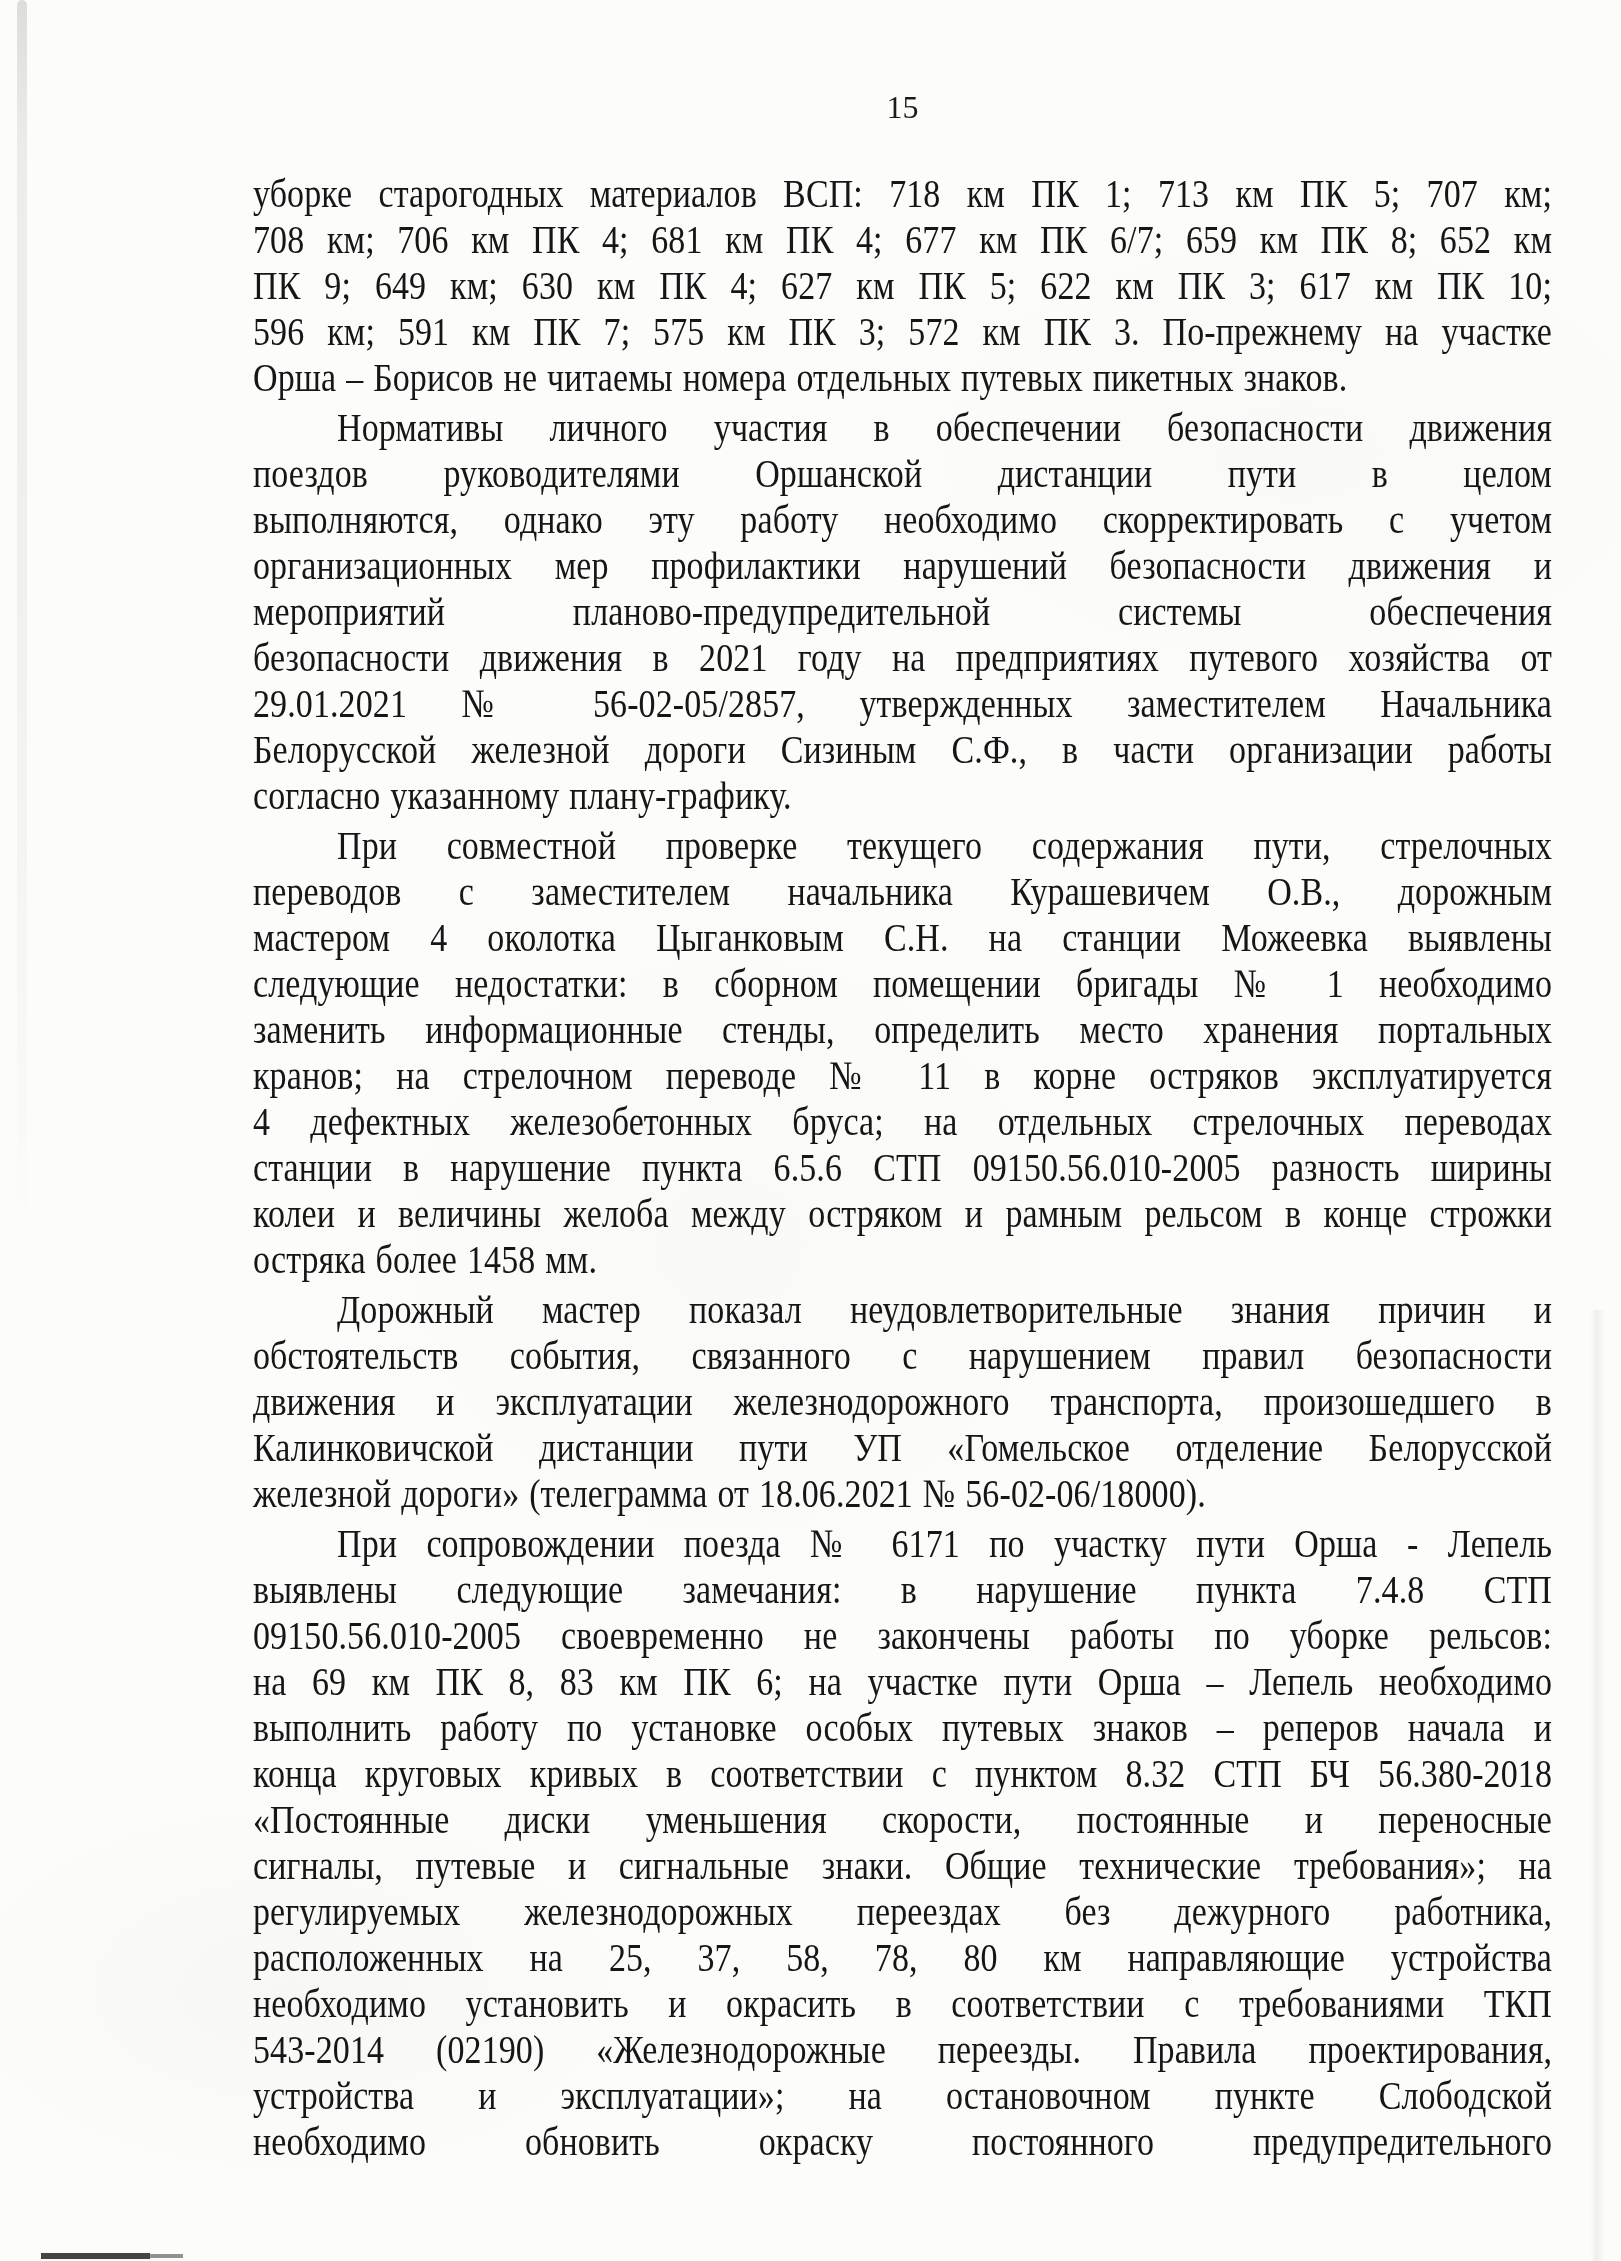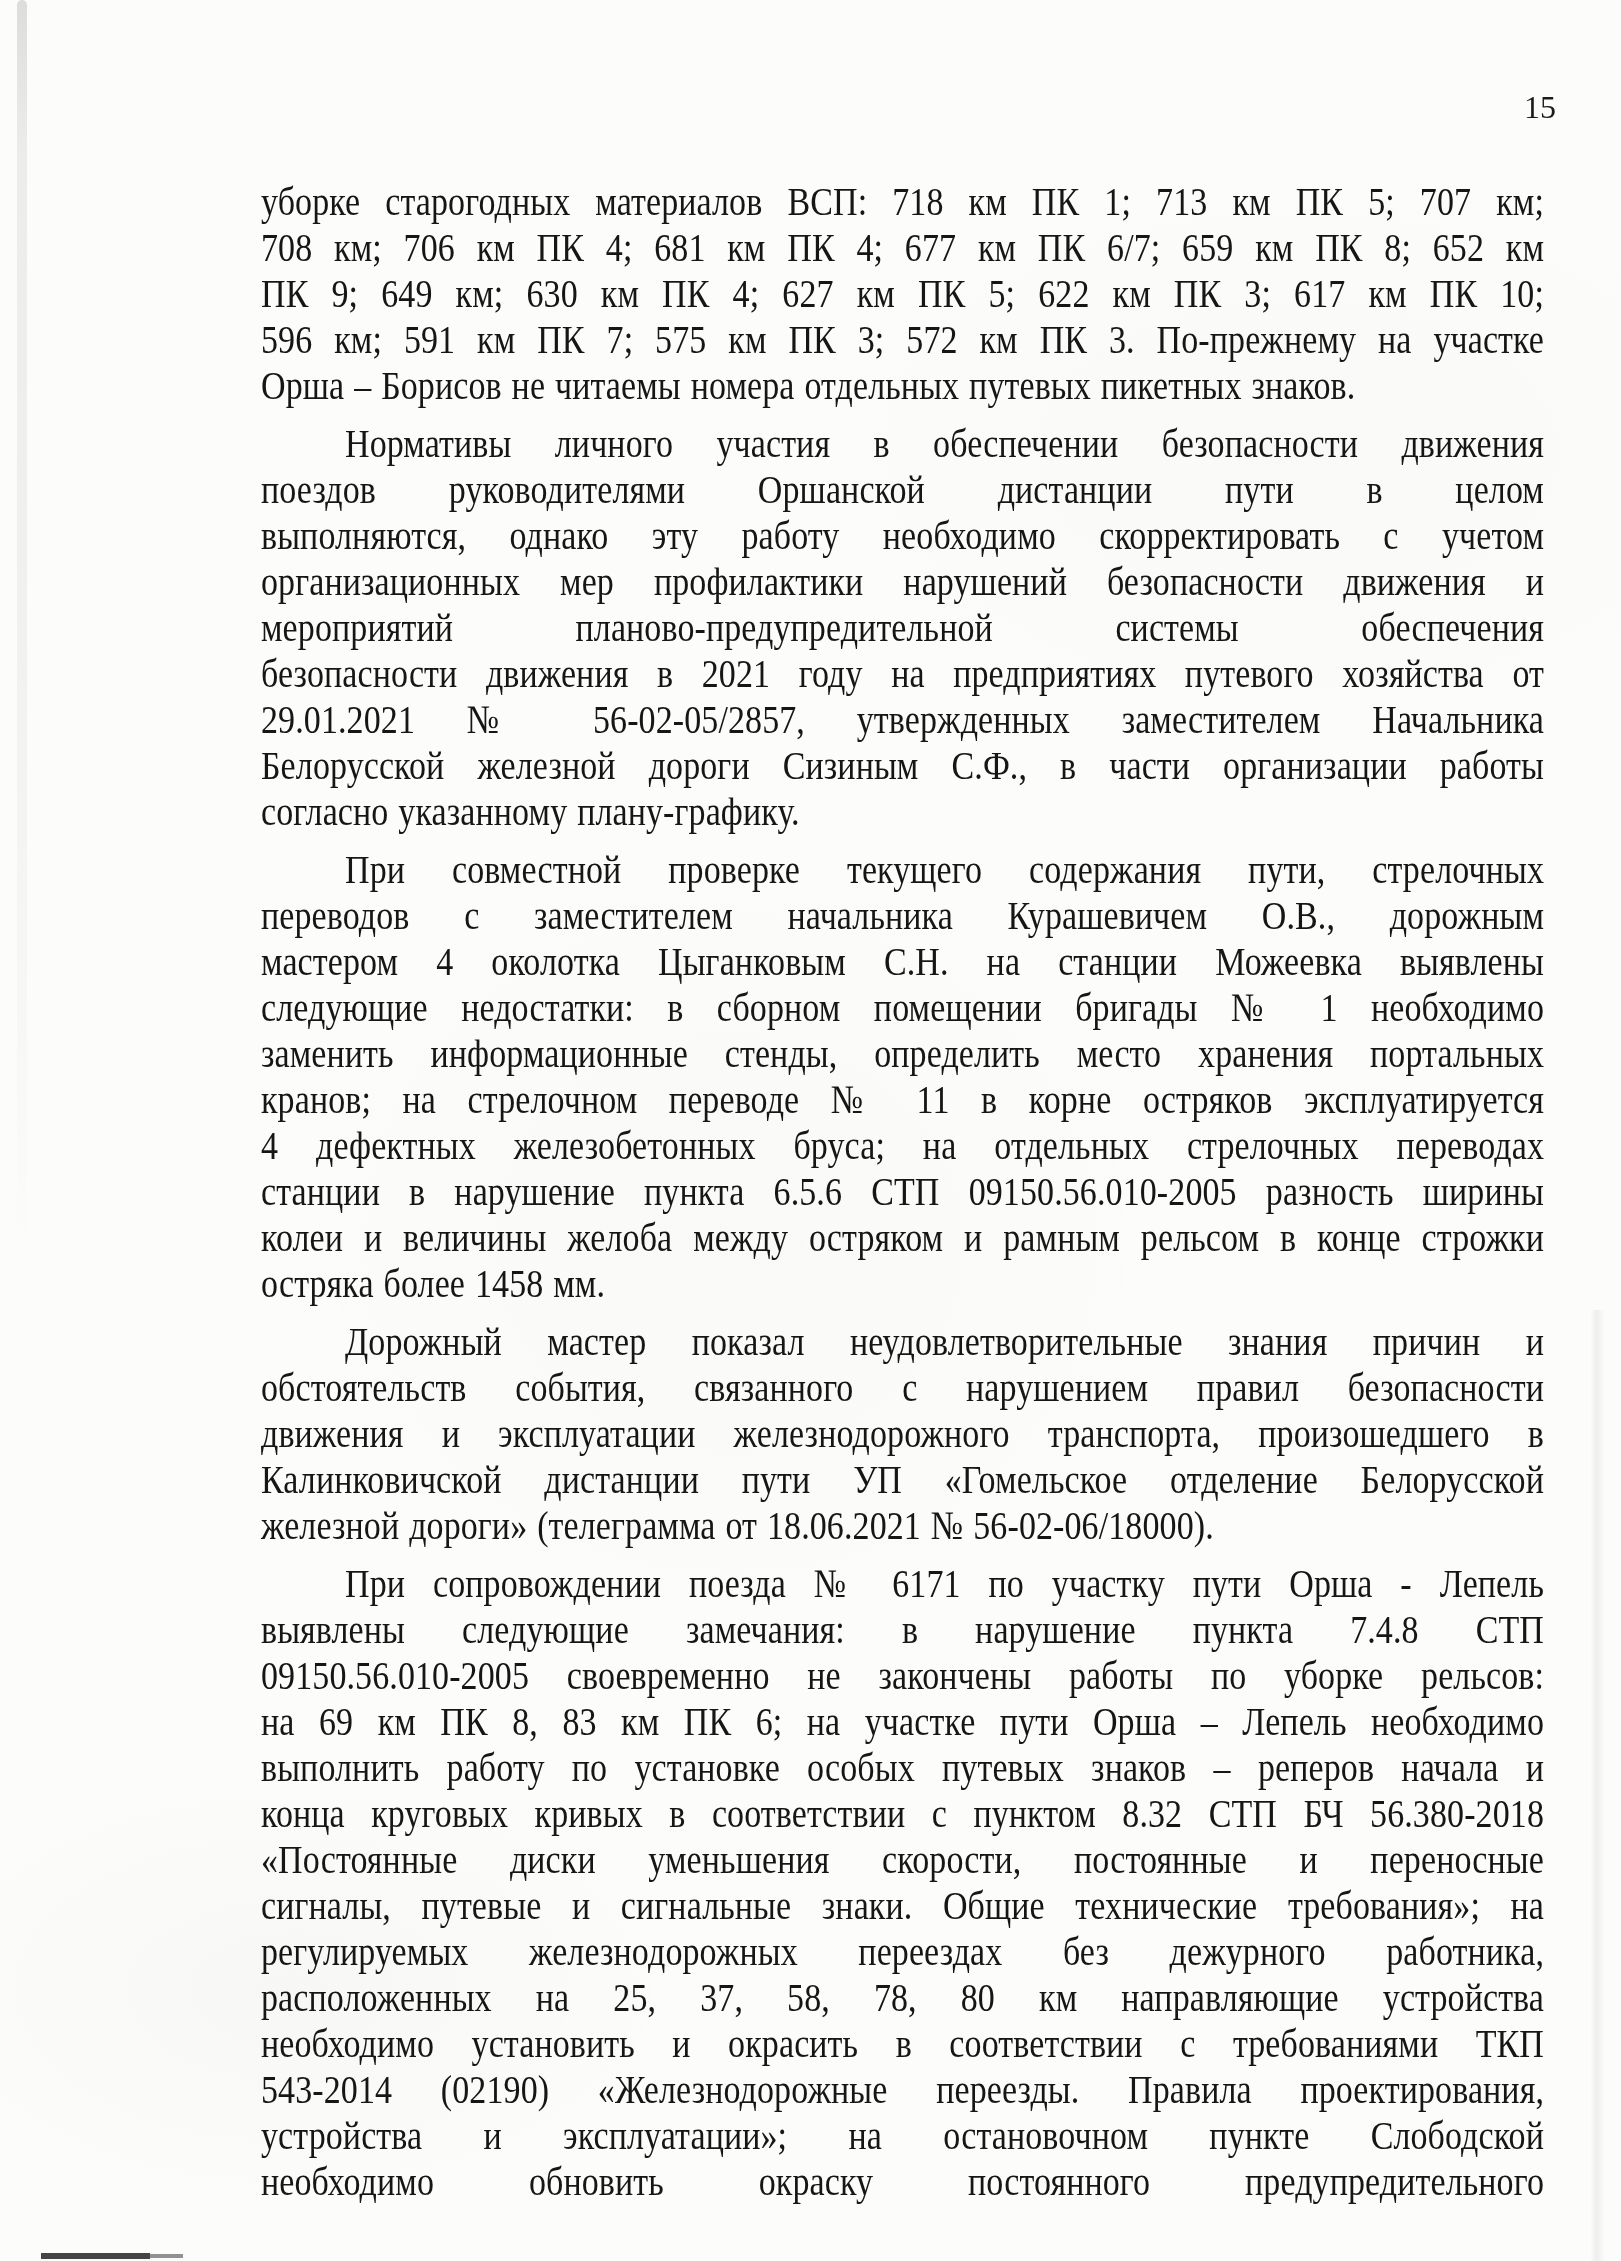--- a/index.html
+++ b/index.html
@@ -18,32 +18,32 @@
       radial-gradient(ellipse 636px 572px at 45% 55%, rgba(0,0,0,0.010), rgba(0,0,0,0) 75%),
       #fcfcfb;
     font-family: "Liberation Serif", "DejaVu Serif", serif;
     color: #161616;
   }
   .page-number {
     position: absolute;
     top: 88px;
     left: 249px;
     width: 1307px;
-    text-align: right;
+    text-align: center;
     font-size: 32px;
     line-height: 38px;
     color: #1b1b1b;
   }
   .text-block {
     position: absolute;
     top: 167px;
     left: 249px;
     width: 1307px;
   }
-  .paragraph { margin: 12px; padding: 0; }
+  .paragraph { margin: 4px; padding: 0; }
   .line {
     font-size: 34px;
     line-height: 46px;
     height: 46px;
     text-align: justify;
     text-align-last: justify;
     white-space: normal;
     transform: scaleY(1.20);
     transform-origin: 50% 55%;
     letter-spacing: 0.1px;

